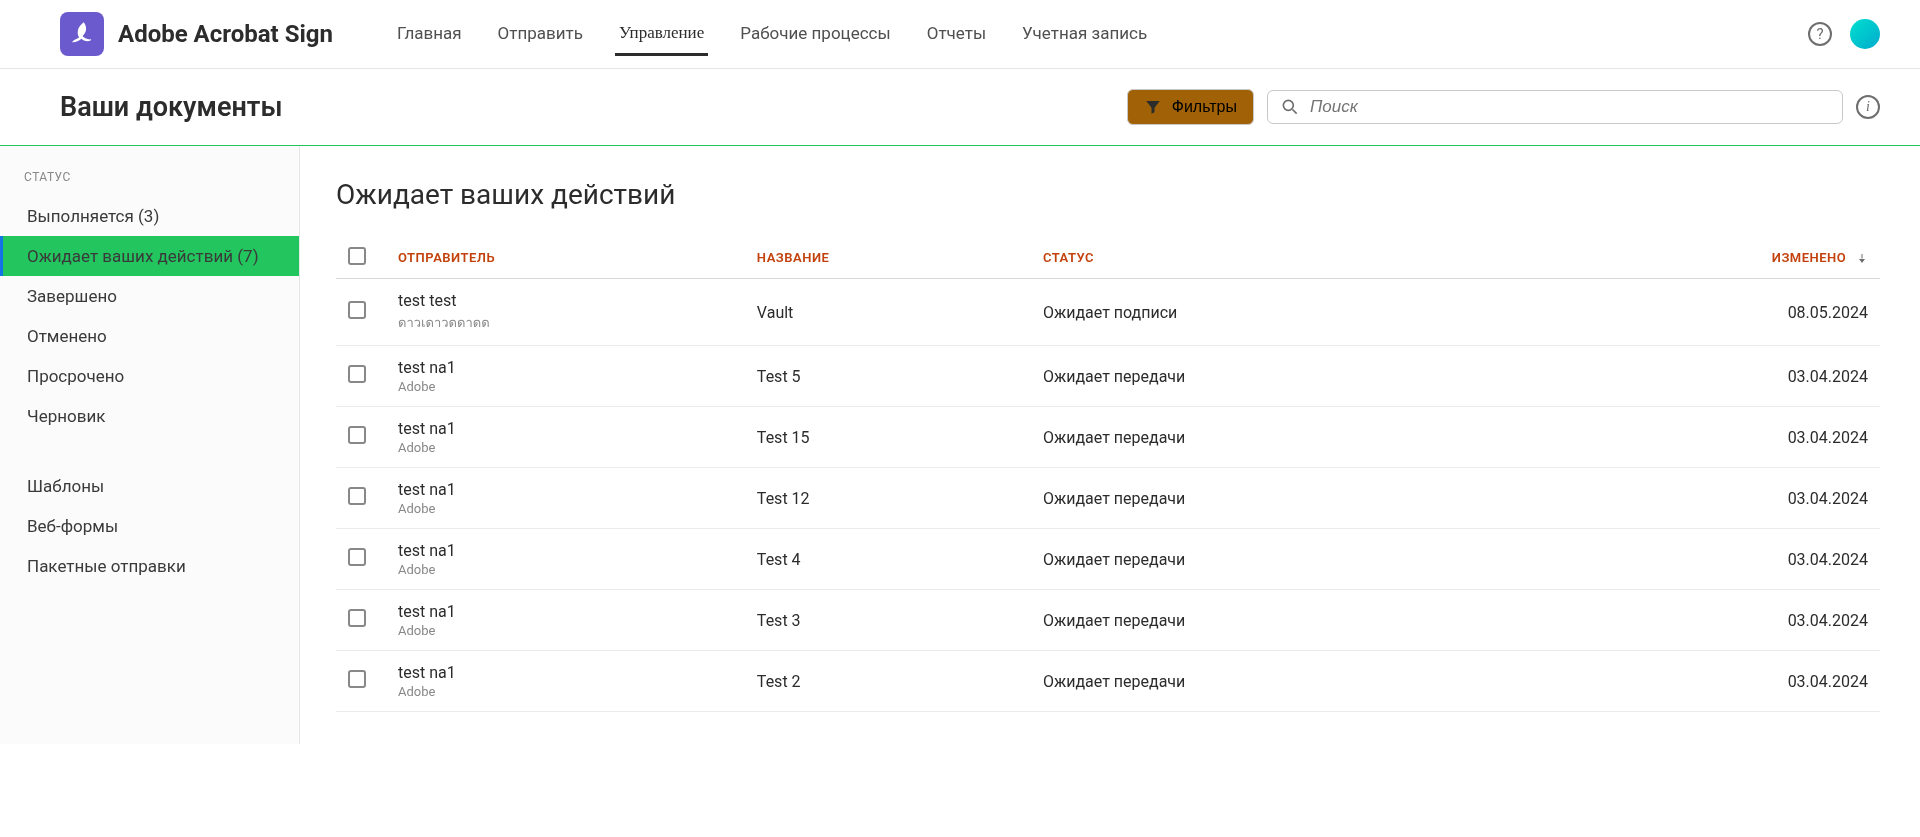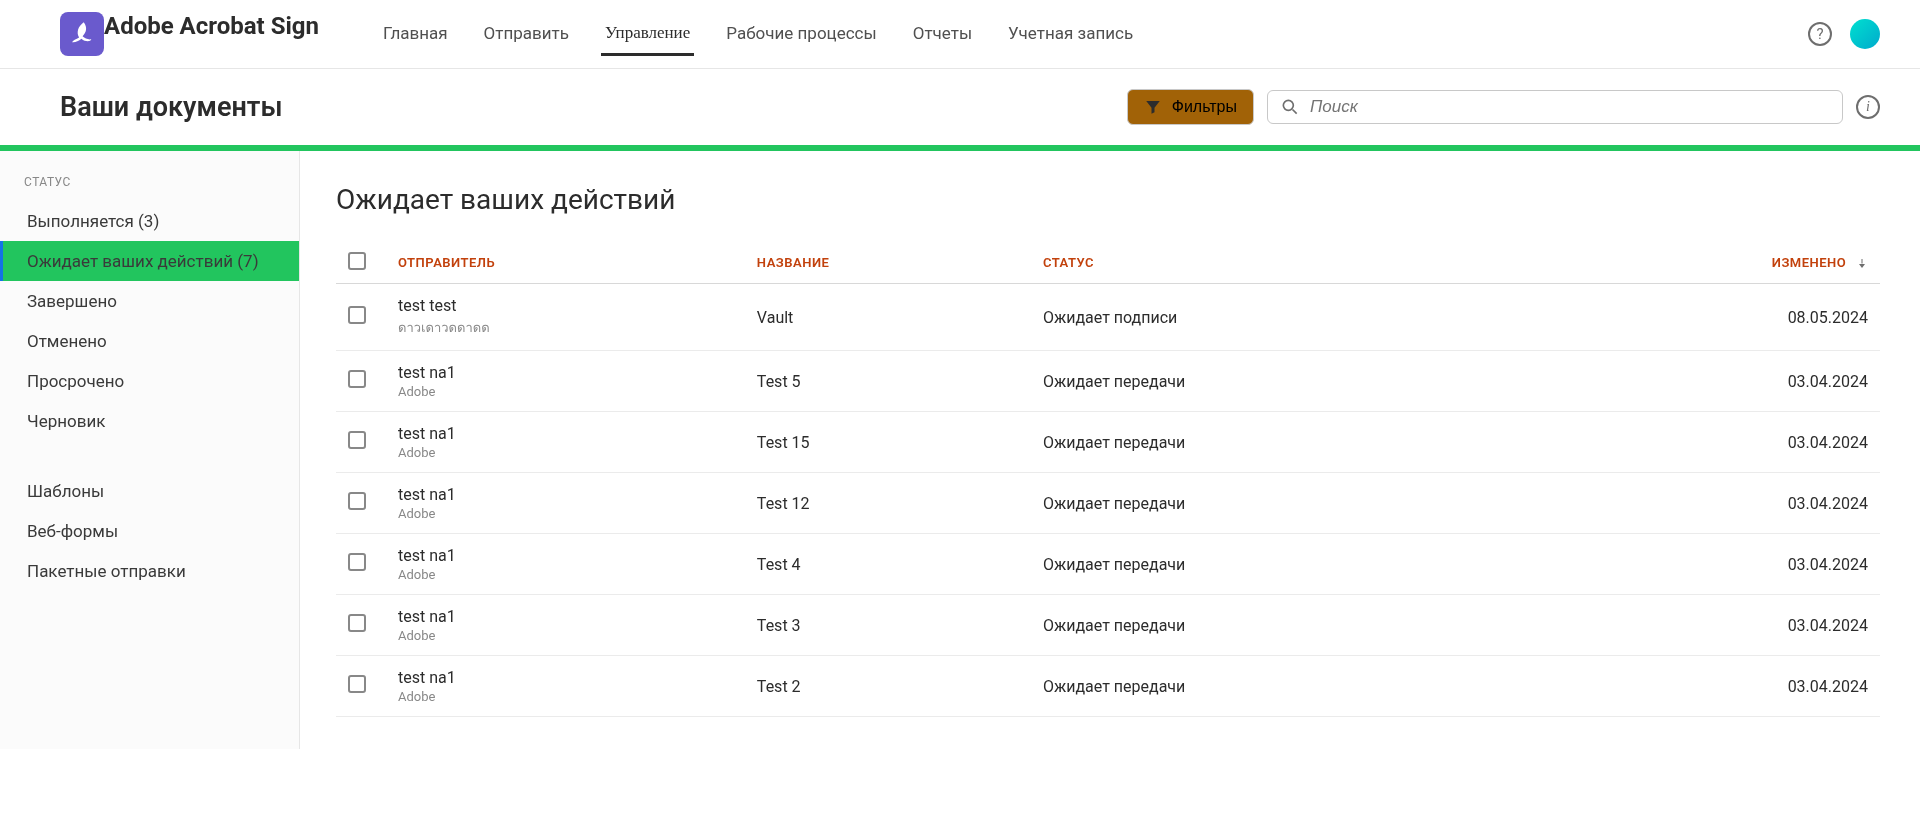--- a/index.html
+++ b/index.html
@@ -10,22 +10,22 @@
     font-size: 15px;
   }
   .topbar {
     display: flex;
     align-items: center;
     padding: 12px 40px 12px 60px;
     border-bottom: 1px solid #e6e6e6;
   }
   .brand {
     display: flex;
-    align-items: flex-start;
-    gap: 0;
+    align-items: center;
+    gap: 14px;
     margin-right: 60px;
   }
   .brand-logo {
     width: 44px; height: 44px;
     background: #6a5acd;
     border-radius: 8px;
     display: flex;
     align-items: center; justify-content: center;
   }
   .brand-name {
@@ -120,21 +120,21 @@
     justify-content: center;
     font-size: 14px;
     color: #6e6e6e;
     cursor: pointer;
     font-style: italic;
     font-family: Georgia, serif;
   }
 
   .layout {
     display: flex;
-    border-top: 6px solid #22c55e;
+    border-top: 1px solid #22c55e;
   }
   .sidebar {
     width: 300px;
     padding: 24px 0;
     border-right: 1px solid #e6e6e6;
     background: #fbfbfb;
   }
   .side-heading {
     font-size: 12px;
     letter-spacing: 0.5px;

